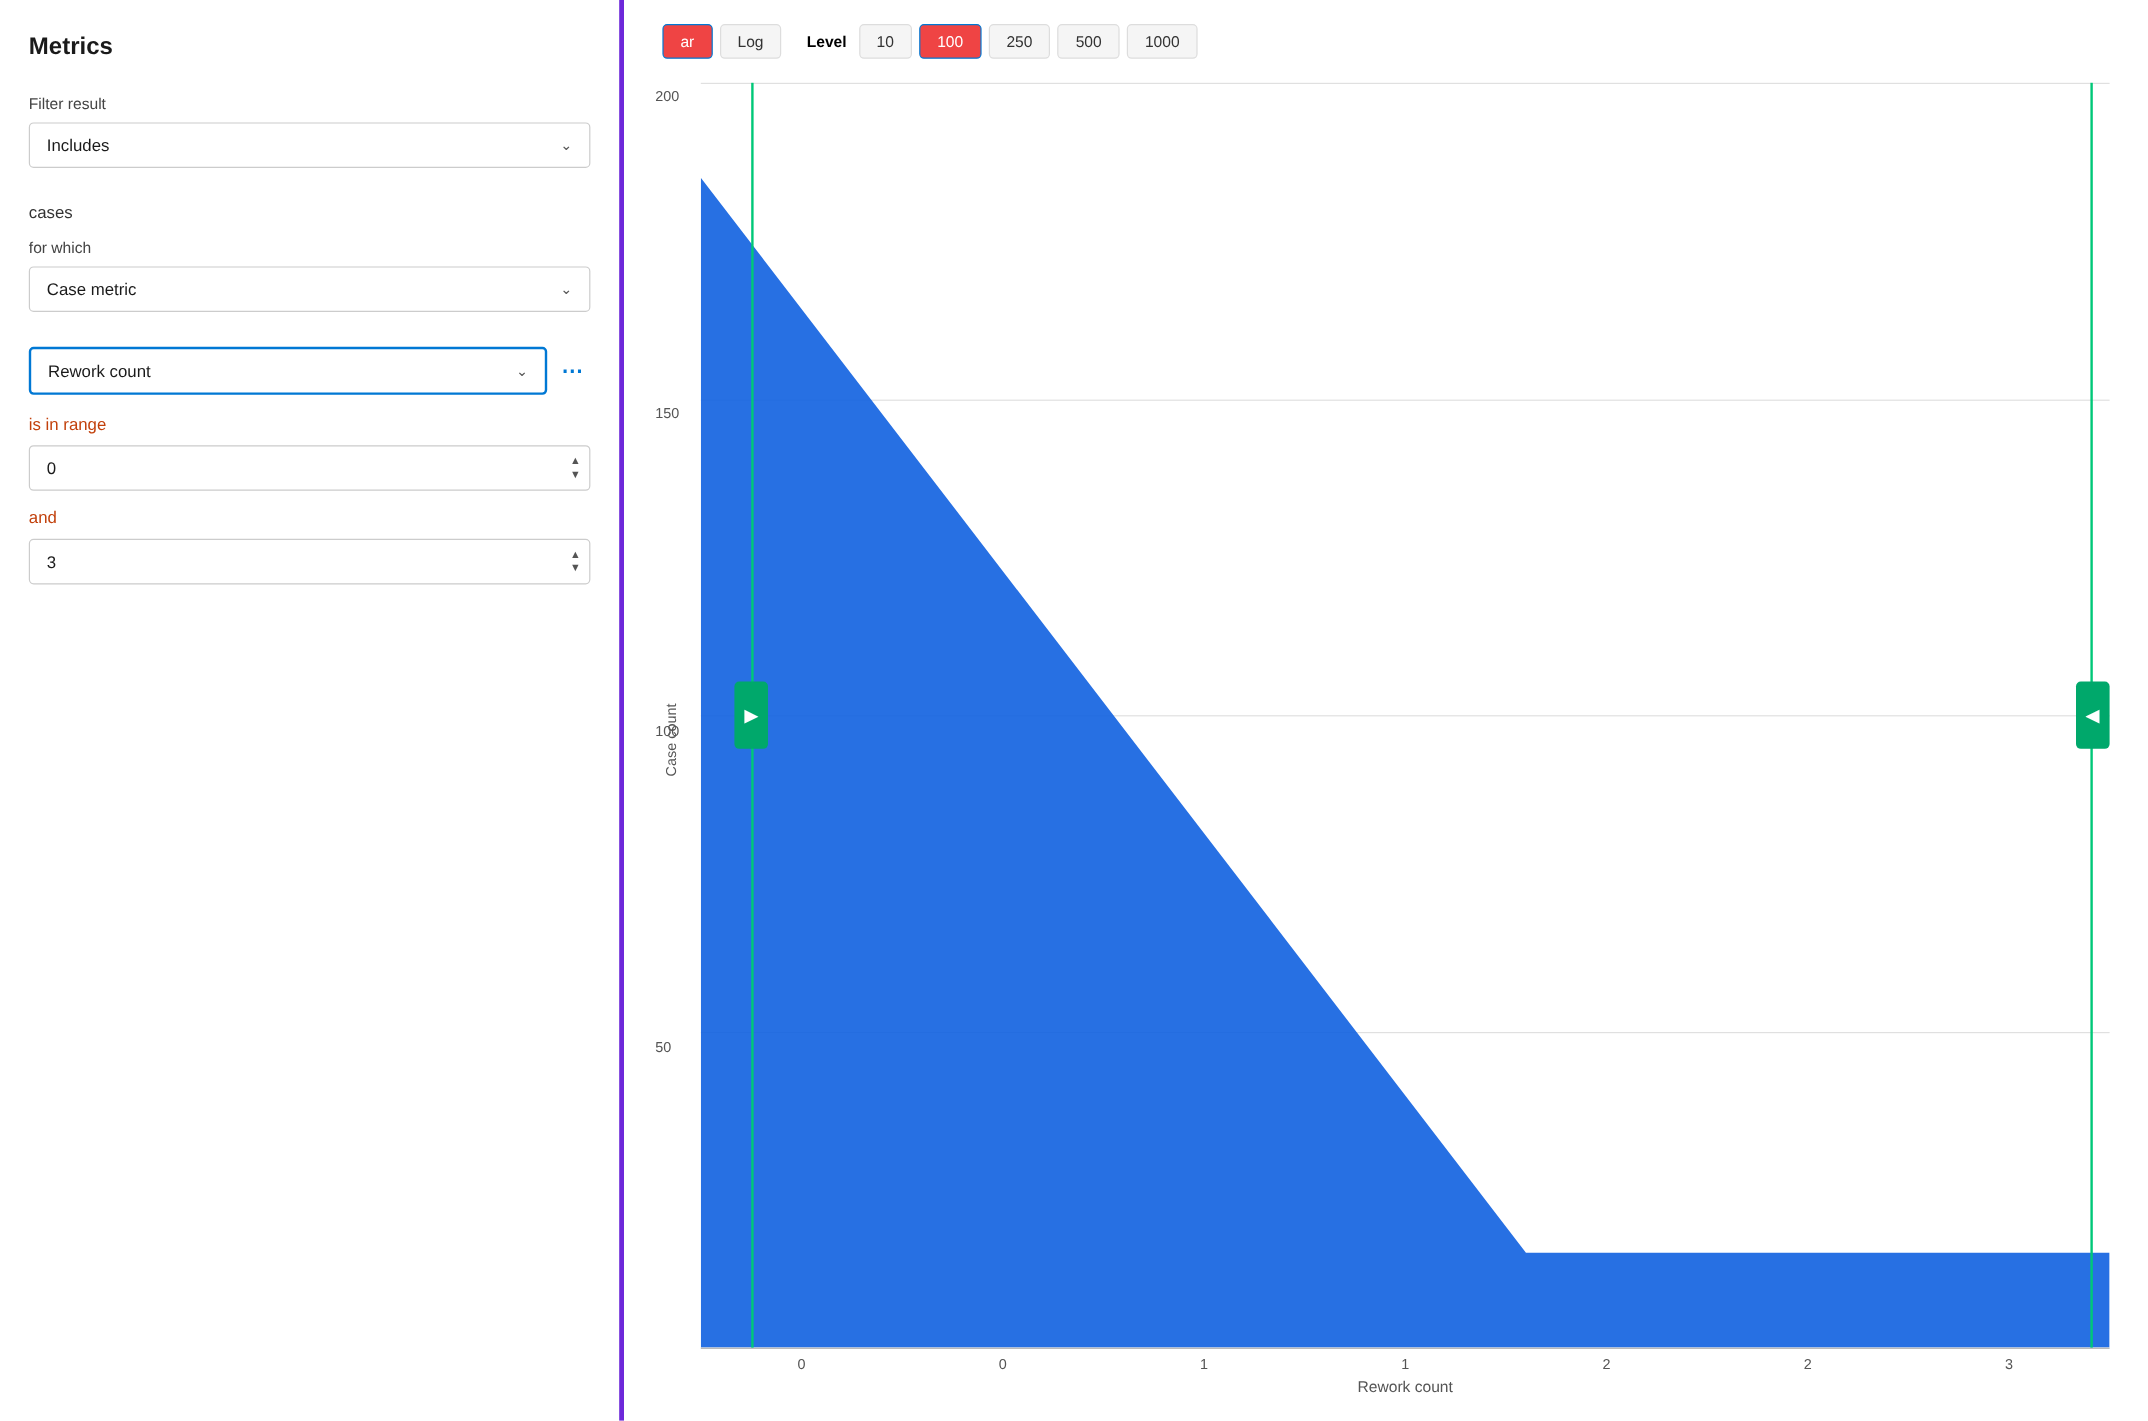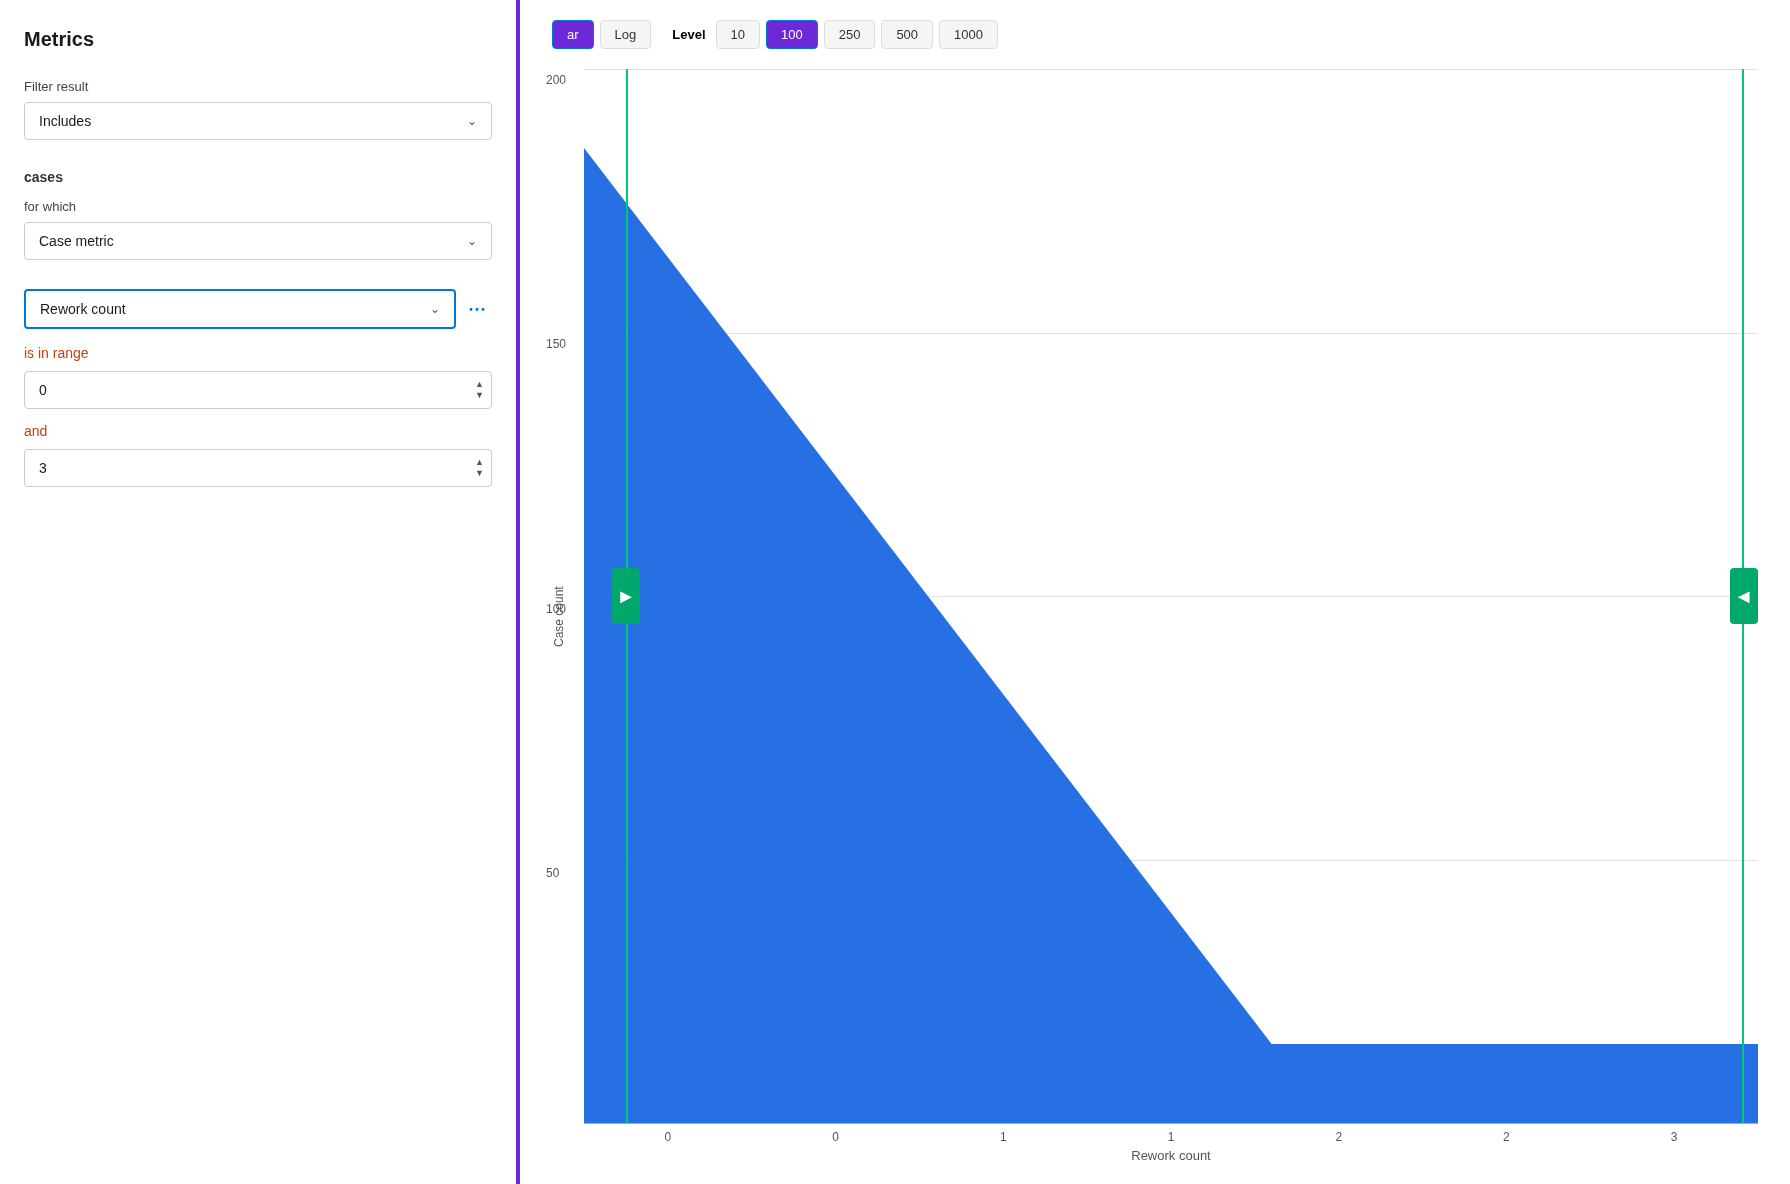--- a/index.html
+++ b/index.html
@@ -37,21 +37,20 @@
 
     .chevron {
       font-size: 12px;
       color: #555;
     }
 
     .section-text {
       font-size: 14px;
       color: #333;
       margin: 10px 0 14px 0;
-      font-weight: bold;
     }
 
     .metric-row {
       display: flex;
       align-items: center;
       gap: 8px;
       margin-bottom: 16px;
     }
 
     .metric-select {
@@ -176,21 +175,21 @@
       padding: 6px 14px;
       border: 1px solid #ddd;
       border-radius: 4px;
       background: #f5f5f5;
       font-size: 13px;
       cursor: pointer;
       color: #333;
     }
 
     .toolbar-btn.active-blue {
-      background: #6d28d9;
+      background: #ef4444;
       color: #fff;
       border-color: #0078d4;
     }
 
     .toolbar-divider {
       width: 1px;
       height: 28px;
       background: transparent;
       margin: 0 4px;
     }

